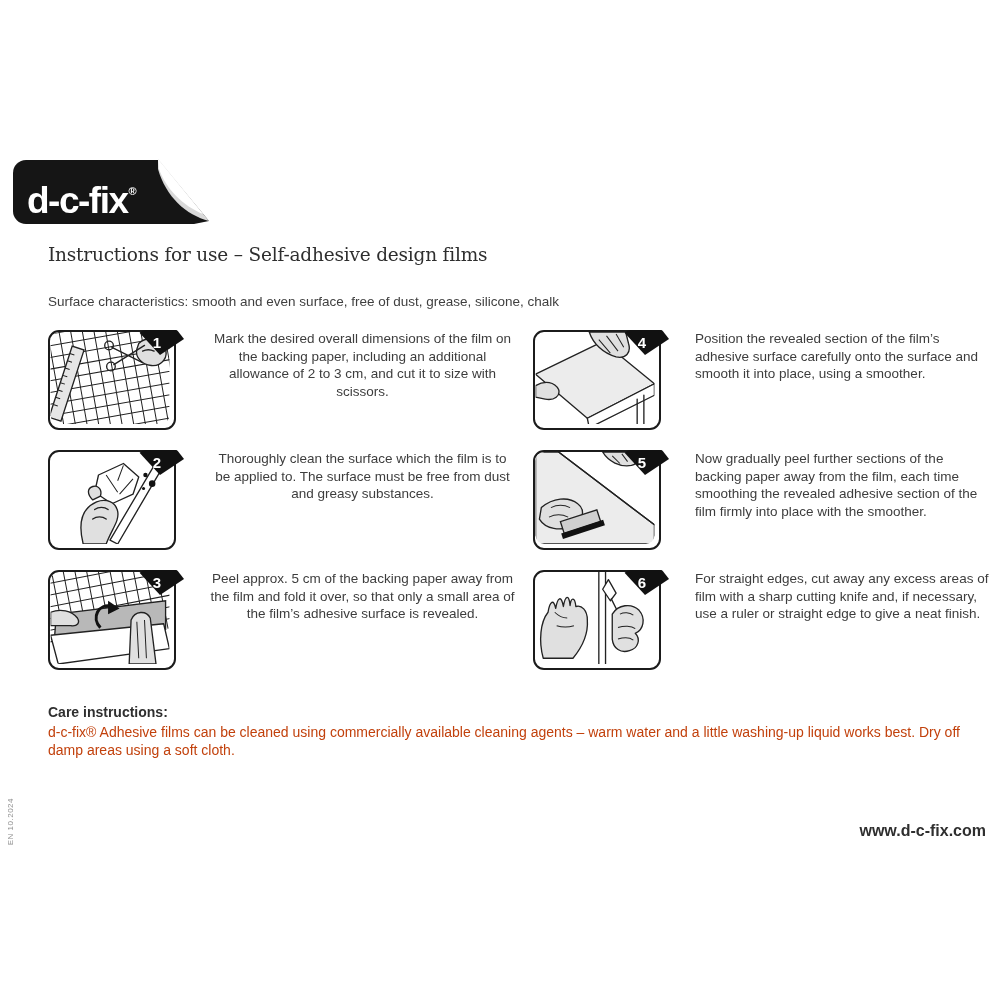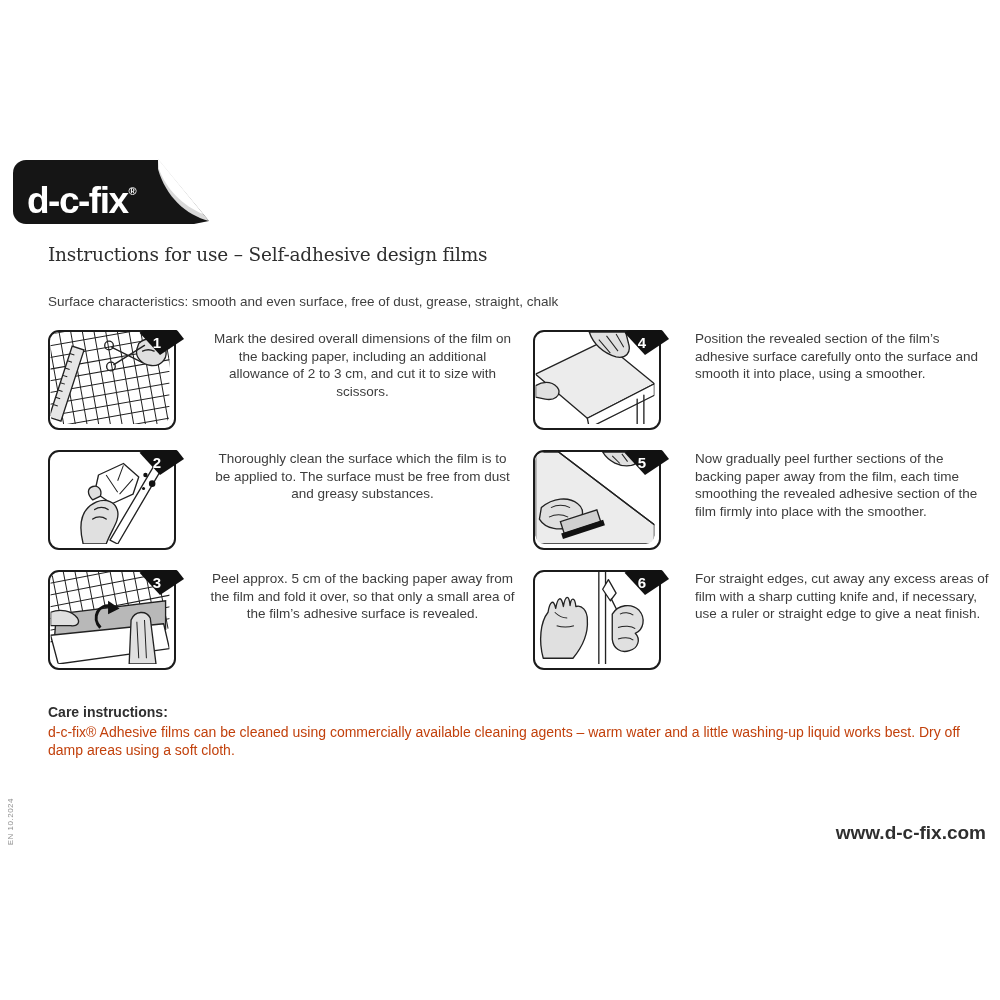--- a/index.html
+++ b/index.html
@@ -30,21 +30,21 @@
   .col1 .step-text{width:305px;text-align:center;}
   .col2 .step-text{width:296px;}
 
   
   .care-heading{position:absolute;left:48px;top:704px;font-size:14px;font-weight:bold;color:#2f2f2f;}
   .care-body{position:absolute;left:48px;top:723px;width:940px;font-size:14px;line-height:18px;color:#c2410c;}
 
   
   .footer-left{position:absolute;left:48px;top:822px;font-size:13px;color:#3d3d3d;}
   .footer-left b{color:#2f2f2f;}
-  .footer-right{position:absolute;right:14px;top:822px;font-size:19px;font-weight:bold;color:#2f2f2f;}
+  .footer-right{position:absolute;right:14px;top:822px;font-size:16px;font-weight:bold;color:#2f2f2f;}
   .edition{position:absolute;left:6px;top:798px;writing-mode:vertical-rl;transform:rotate(180deg);
            font-size:8px;color:#8f8f8f;letter-spacing:0.5px;}
 
   .line{stroke:#222;stroke-width:1.4;fill:none;stroke-linecap:round;stroke-linejoin:round;}
   .thin{stroke:#222;stroke-width:1.05;fill:none;}
   .hand{fill:#e0e0e0;stroke:#222;stroke-width:1.4;stroke-linejoin:round;}
   .paper{fill:#ffffff;stroke:#222;stroke-width:1.4;stroke-linejoin:round;}
   .grayfill{fill:#ececec;stroke:#222;stroke-width:1.4;stroke-linejoin:round;}
 </style>
 </head>
@@ -55,21 +55,21 @@
   <div class="logo">
     <svg width="202" height="72" viewBox="0 0 202 72">
       <path d="M16,3 H148 L199,64 L184,67 H16 A13,13 0 0 1 3,54 V16 A13,13 0 0 1 16,3 Z" fill="#151515"></path>
       <path d="M148,2 L199,64 C176,58 156,40 148,12 Z" fill="#d9d9d9"></path>
       <path d="M148,2 L193,57 C173,49 156,32 149,12 Z" fill="#ffffff"></path>
     </svg>
     <div class="logo-text"><span>d-c-fix</span><sup>®</sup></div>
   </div>
 
   <div class="title">Instructions for use – Self-adhesive design films</div>
-  <div class="subtitle">Surface characteristics: smooth and even surface, free of dust, grease, straight, chalk</div>
+  <div class="subtitle">Surface characteristics: smooth and even surface, free of dust, grease, silicone, chalk</div>
 
   <div class="step s1 col1">
     <div class="illus">
       <svg width="120" height="92" viewBox="0 0 124 96">
         <defs>
             <clipPath id="cp1">
               <rect x="0" y="0" width="124" height="96" rx="9"></rect>
             </clipPath>
           </defs>
         <g clip-path="url(#cp1)">

